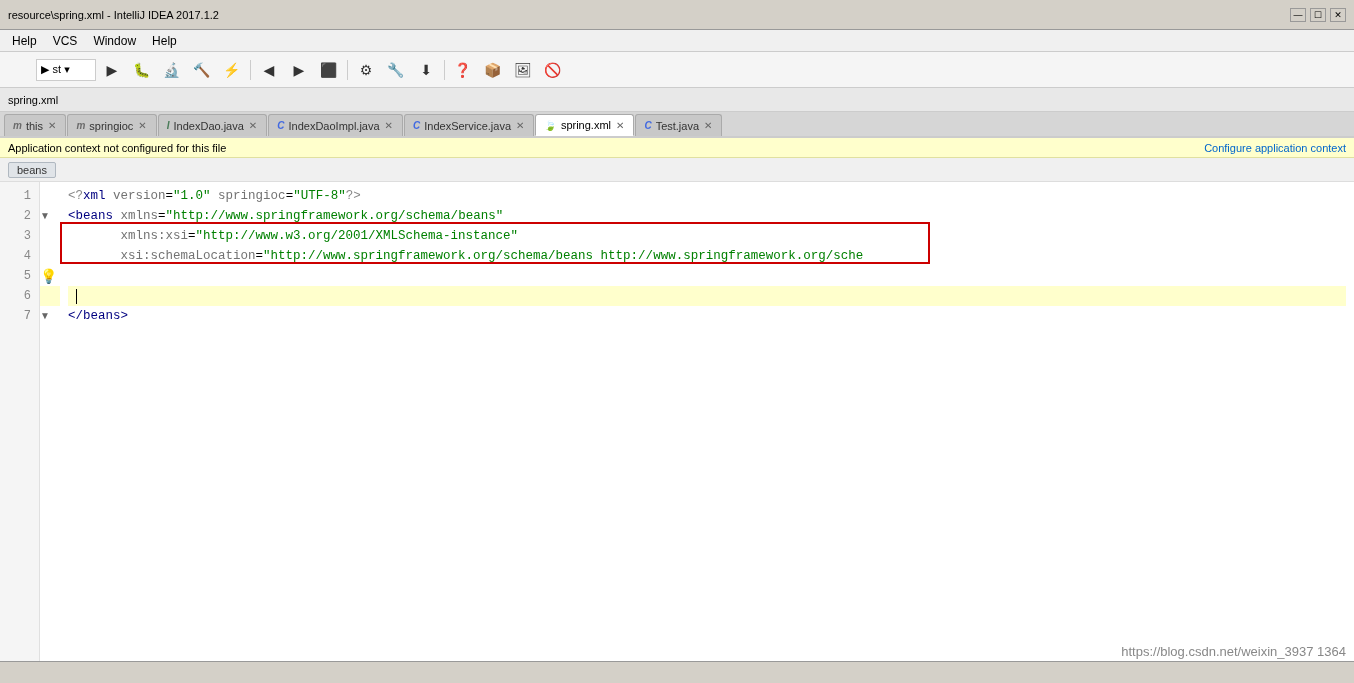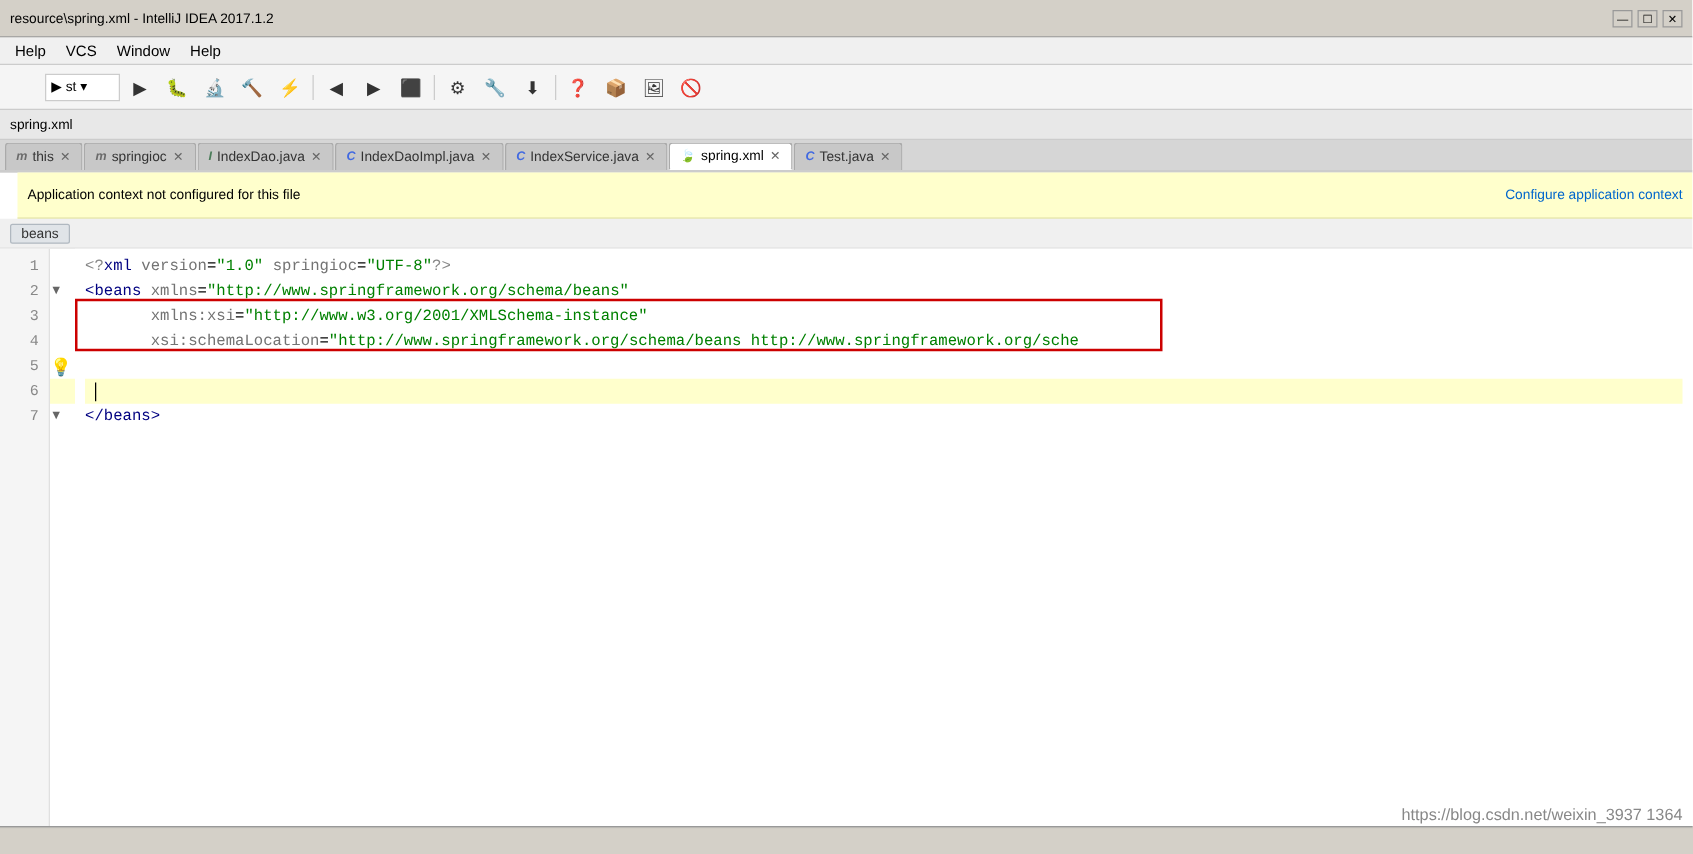--- a/index.html
+++ b/index.html
@@ -146,28 +146,27 @@
       font-weight: bold;
     }
     .tab-icon.m-icon { color: #6b6b6b; font-style: italic; }
     .tab-icon.i-icon { color: #4a7c59; font-style: italic; }
     .tab-icon.c-icon { color: #4169e1; font-style: italic; }
     .tab-icon.xml-icon { color: #cc8800; }
 
     
     .warning-bar {
       background: #ffffcc;
-      height: 37px;
+      height: 20px;
       display: flex;
       align-items: center;
       justify-content: space-between;
       padding: 0 8px;
       border-bottom: 1px solid #e0e0a0;
       font-size: 11px;
-      margin-left: 14px;
     }
     .configure-link {
       color: #0066cc;
       cursor: pointer;
       text-decoration: none;
     }
 
     
     .editor-container {
       display: flex;

